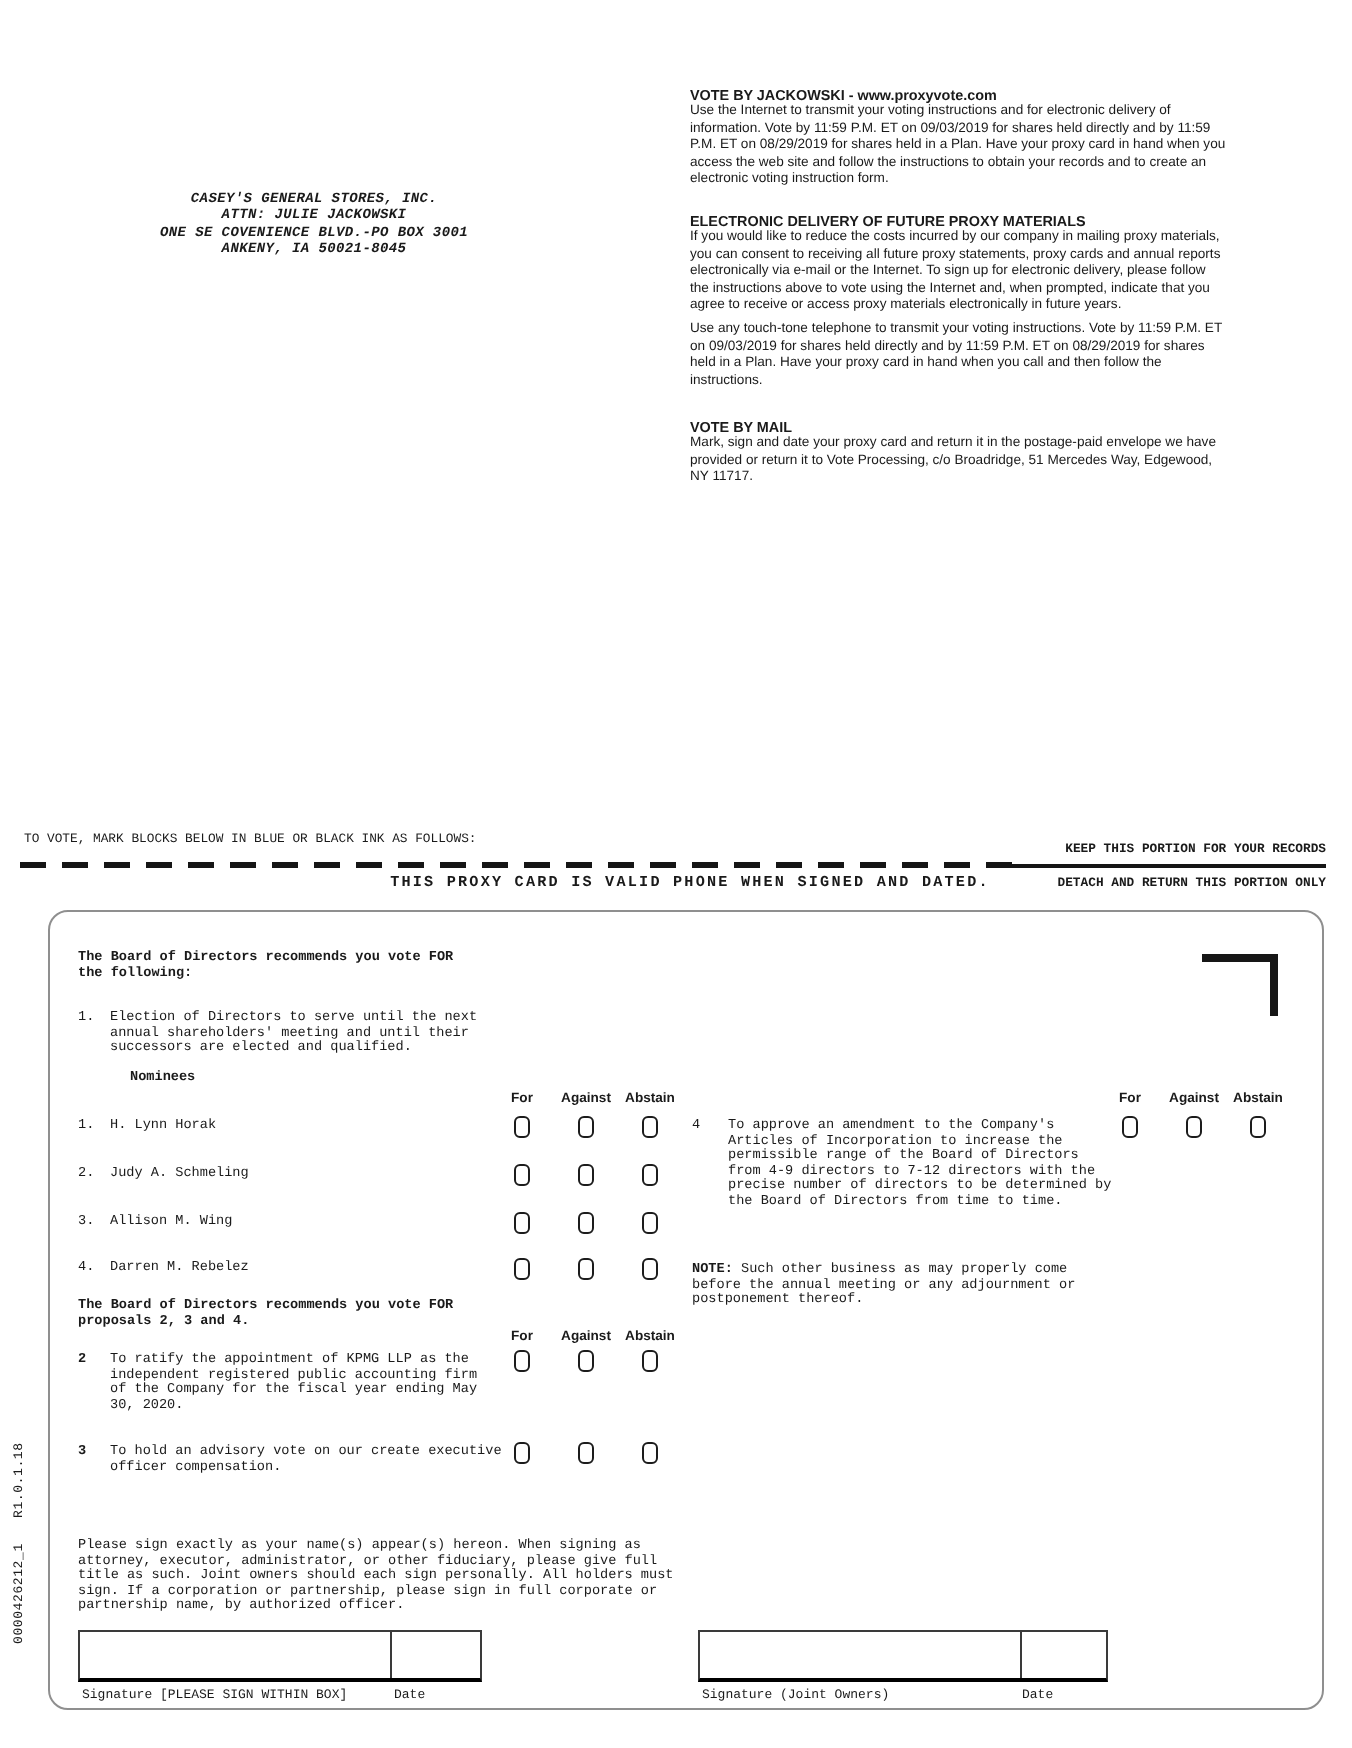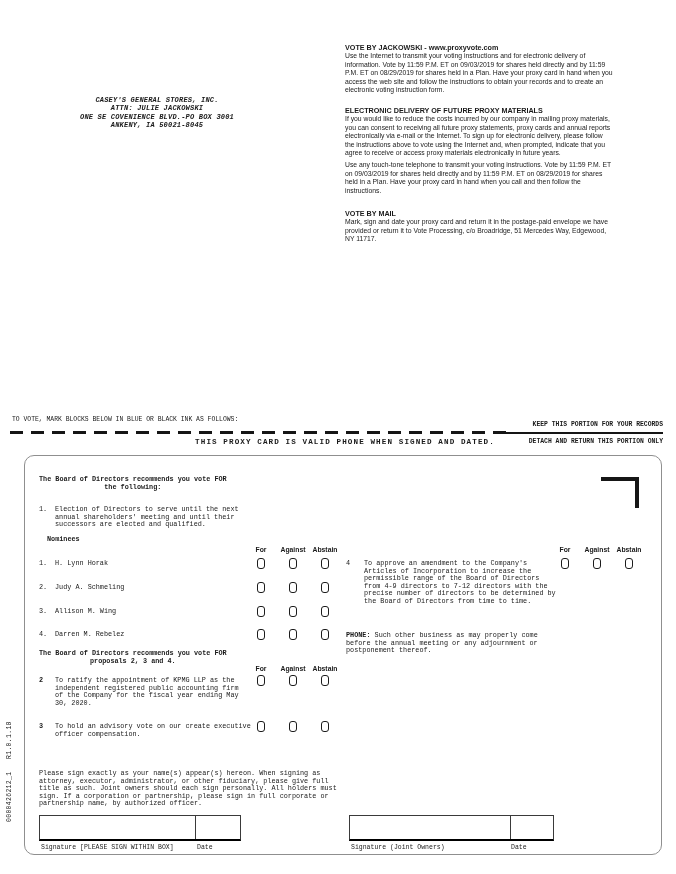--- a/index.html
+++ b/index.html
@@ -23,21 +23,21 @@
   .dashes { left:10px; top:431px; width:496px; height:3px;
             background:repeating-linear-gradient(90deg,#151515 0 13px,transparent 13px 21px); }
   .keepline { left:506px; top:432px; width:157px; height:1.5px; background:#151515; }
   .validnote { left:180px; top:438px; width:330px; text-align:center;
                font-weight:700; font-size:7.6px; letter-spacing:1.1px; white-space:pre; }
   .detachnote { left:505px; top:438px; width:158px; text-align:right; font-size:6.4px; font-weight:600; white-space:pre; }
   
   .card { left:24px; top:455px; width:638px; height:400px;
           border:1.5px solid #8f8f8f; border-radius:10px; background:#fff; }
   .mono  { font-size:6.8px; line-height:7.5px; white-space:pre-line; }
-  .bold  { font-weight:700;text-align:center; }
+  .bold  { font-weight:700; }
   .corner { left:576px; top:21px; width:38px; height:31px;
             border-top:4px solid #161616; border-right:4px solid #161616; }
   .colhead { display:flex; width:96px; font-family:"Liberation Sans", sans-serif;
              font-weight:700; font-size:6.8px; }
   .colhead span { flex:0 0 32px; text-align:center; }
   .cbrow { display:flex; width:96px; }
   .cbcell { flex:0 0 32px; display:flex; justify-content:center; }
   .cb { width:8px; height:11px; border:1.8px solid #1c1c1c; border-radius:3px; background:#fff; display:inline-block; }
   .num { font-size:6.8px; line-height:7.5px; }
   .sigbox { height:26px; border:1px solid #3a3a3a; border-bottom:2.5px solid #000; background:#fff; }
@@ -98,21 +98,21 @@
   <div class="abs card">
     <div class="abs corner"></div>
 
     <div class="abs mono bold" style="left:14px; top:20px;">The Board of Directors recommends you vote FOR
 the following:</div>
 
     <div class="abs num" style="left:14px; top:50px;">1.</div>
     <div class="abs mono" style="left:30px; top:50px; width:215px;">Election of Directors to serve until the next
 annual shareholders' meeting and until their
 successors are elected and qualified.</div>
-    <div class="abs mono bold" style="left:22px; top:80px;">Nominees</div>
+    <div class="abs mono bold" style="left:40px; top:80px;">Nominees</div>
 
     <div class="abs colhead" style="left:220px; top:90px;">
       <span>For</span>
       <span>Against</span>
       <span>Abstain</span>
     </div>
 
     <div class="abs num" style="left:14px; top:104px;">1.</div>
     <div class="abs mono" style="left:30px; top:104px;">H. Lynn Horak</div>
     <div class="abs cbrow" style="left:220px; top:102px;">
@@ -186,21 +186,21 @@
           <span class="cb"></span>
         </span>
       <span class="cbcell">
           <span class="cb"></span>
         </span>
       <span class="cbcell">
           <span class="cb"></span>
         </span>
     </div>
 
-    <div class="abs notewrap" style="left:321px; top:176px; width:238px;"><span class="bold">PHONE:</span><span class="rest"> Such other business as may properly come
+    <div class="abs notewrap" style="left:321px; top:176px; width:238px;"><span class="bold">NOTE:</span><span class="rest"> Such other business as may properly come
 before the annual meeting or any adjournment or
 postponement thereof.</span></div>
 
     <div class="abs mono bold" style="left:14px; top:194px;">The Board of Directors recommends you vote FOR
 proposals 2, 3 and 4.</div>
     <div class="abs colhead" style="left:220px; top:209px;">
       <span>For</span>
       <span>Against</span>
       <span>Abstain</span>
     </div>

